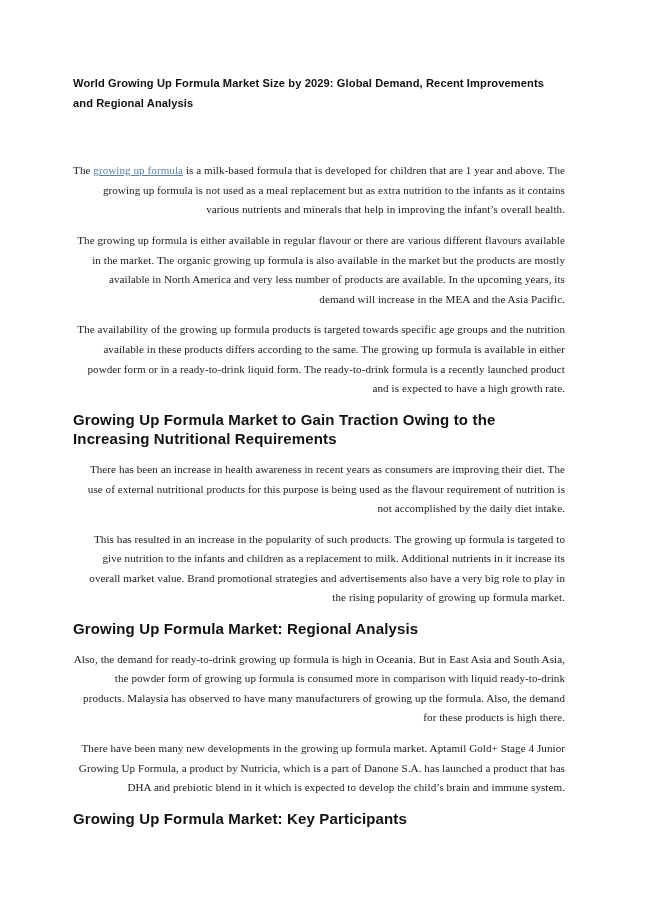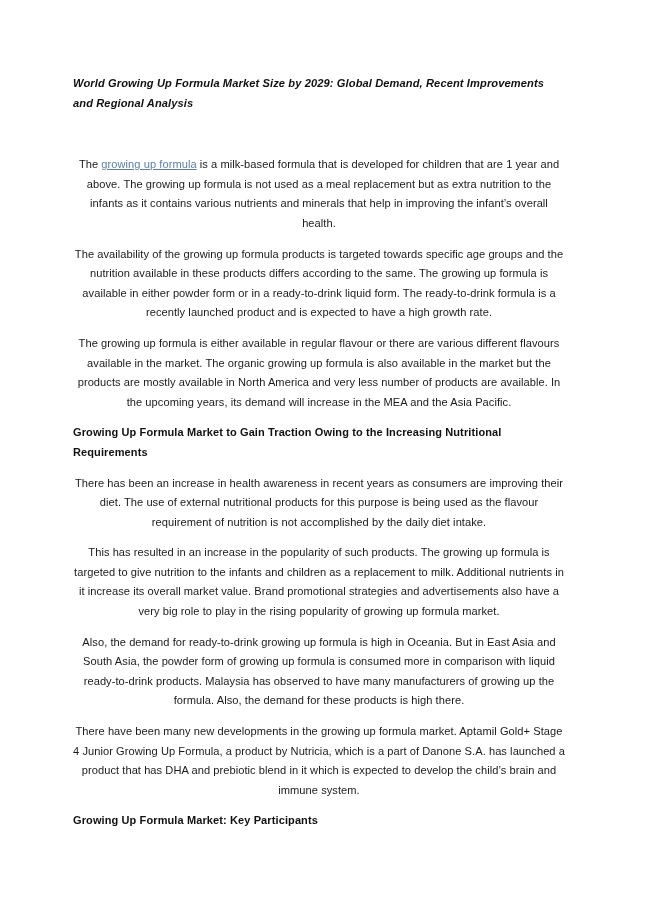--- a/index.html
+++ b/index.html
@@ -29,35 +29,35 @@
     top: 74px;
     width: 492px;
   }
   .doc-title {
     font-size: 11.1px;
     font-weight: bold;
     line-height: 19.6px;
     letter-spacing: 0.01em;
     margin: 0;
     color: #111111;
-    font-style: italic;
   }
   .spacer-after-title {
     height: 42px;
   }
   p.para {
     font-size: 11.1px;
     line-height: 19.6px;
-    margin: 0 0 11px 0;
+    margin: 6px 0 11px 0;
     letter-spacing: 0.005em;
     color: #1a1a1a;
-    text-align: center;
+    text-align: right;
+    font-family: Liberation Serif, serif;
   }
   h2.sub-head {
-    font-size: 11px;
+    font-size: 15px;
     font-weight: bold;
     line-height: 19.6px;
     margin: 0 0 11px 0;
     letter-spacing: 0.01em;
     color: #111111;
   }
   a.inline-link {
     color: #5b80a6;
     text-decoration: underline;
     text-underline-offset: 1px;
@@ -68,30 +68,31 @@
 
 <div class="page">
   <div class="content">
 
     <h1 class="doc-title">World Growing Up Formula Market Size by 2029: Global Demand, Recent Improvements and Regional Analysis</h1>
 
     <div class="spacer-after-title"></div>
 
     <p class="para"><span>The </span><a class="inline-link" href="#">growing up formula</a><span> is a milk-based formula that is developed for children that are 1 year and above. The growing up formula is not used as a meal replacement but as extra nutrition to the infants as it contains various nutrients and minerals that help in improving the infant’s overall health.</span></p>
 
+    <p class="para">The growing up formula is either available in regular flavour or there are various different flavours available in the market. The organic growing up formula is also available in the market but the products are mostly available in North America and very less number of products are available. In the upcoming years, its demand will increase in the MEA and the Asia Pacific.</p>
+
     <p class="para">The availability of the growing up formula products is targeted towards specific age groups and the nutrition available in these products differs according to the same. The growing up formula is available in either powder form or in a ready-to-drink liquid form. The ready-to-drink formula is a recently launched product and is expected to have a high growth rate.</p>
-
-    <p class="para">The growing up formula is either available in regular flavour or there are various different flavours available in the market. The organic growing up formula is also available in the market but the products are mostly available in North America and very less number of products are available. In the upcoming years, its demand will increase in the MEA and the Asia Pacific.</p>
 
     <h2 class="sub-head">Growing Up Formula Market to Gain Traction Owing to the Increasing Nutritional Requirements</h2>
 
     <p class="para">There has been an increase in health awareness in recent years as consumers are improving their diet. The use of external nutritional products for this purpose is being used as the flavour requirement of nutrition is not accomplished by the daily diet intake.</p>
 
     <p class="para">This has resulted in an increase in the popularity of such products. The growing up formula is targeted to give nutrition to the infants and children as a replacement to milk. Additional nutrients in it increase its overall market value. Brand promotional strategies and advertisements also have a very big role to play in the rising popularity of growing up formula market.</p>
 
+    <h2 class="sub-head">Growing Up Formula Market: Regional Analysis</h2>
 
 
     <p class="para">Also, the demand for ready-to-drink growing up formula is high in Oceania. But in East Asia and South Asia, the powder form of growing up formula is consumed more in comparison with liquid ready-to-drink products. Malaysia has observed to have many manufacturers of growing up the formula. Also, the demand for these products is high there.</p>
 
     <p class="para">There have been many new developments in the growing up formula market. Aptamil Gold+ Stage 4 Junior Growing Up Formula, a product by Nutricia, which is a part of Danone S.A. has launched a product that has DHA and prebiotic blend in it which is expected to develop the child’s brain and immune system.</p>
 
     <h2 class="sub-head">Growing Up Formula Market: Key Participants</h2>
 
   </div>
 </div>

